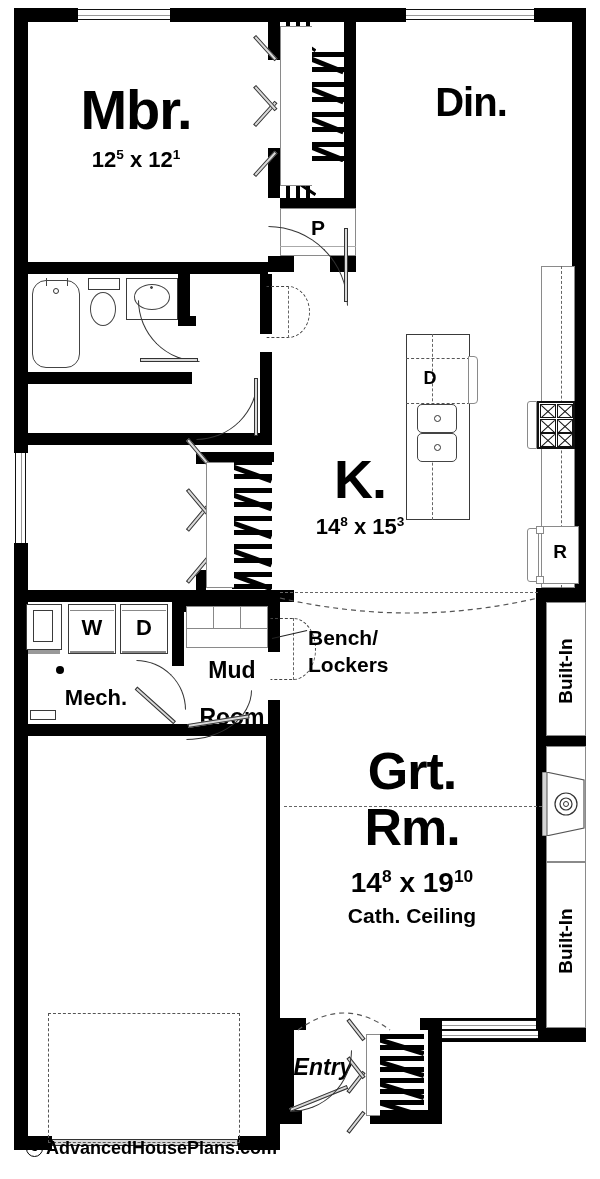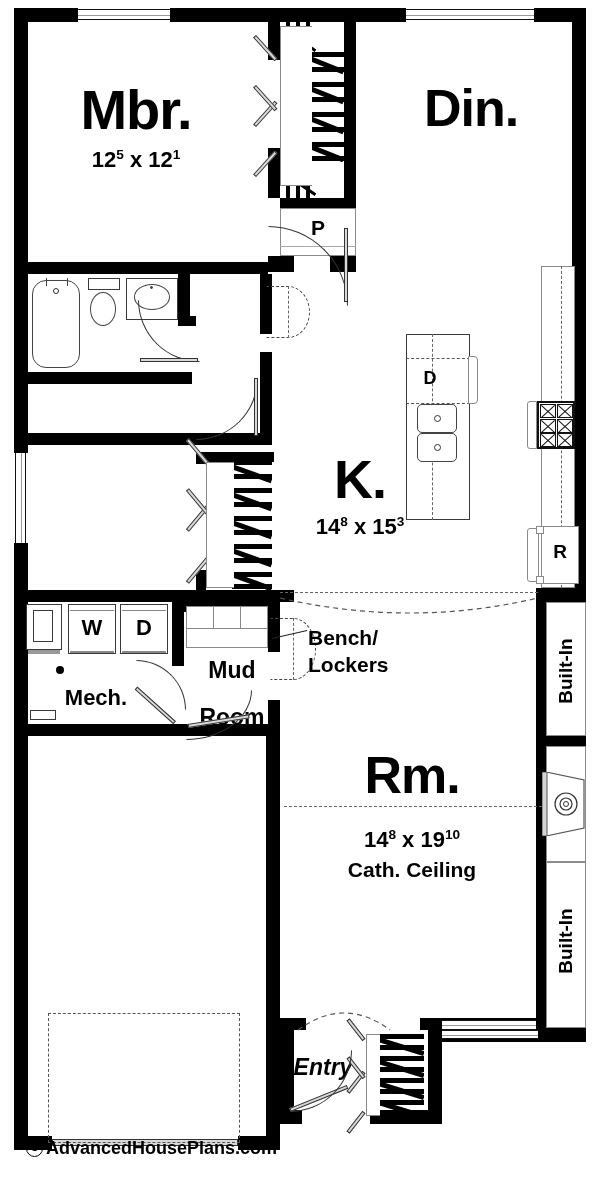--- a/index.html
+++ b/index.html
@@ -196,21 +196,21 @@
   <div class="boxl" style="left:280px;top:26px;width:32px;height:160px;border-right:none;"></div>
 
   <div class="boxl" style="left:280px;top:208px;width:76px;height:48px;"></div>
   <div class="thin" style="left:280px;top:246px;width:76px;height:1px;background:#aaa;"></div>
   <div class="small-lbl" style="left:280px;top:216px;width:76px;font-size:21px;">P</div>
 
   <div class="swing" style="left:268px;top:226px;width:80px;height:80px;border-color:#333;border-left-color:transparent;border-bottom-color:transparent;border-radius:0 100% 0 0;"></div>
   <div class="leaf" style="left:344px;top:228px;width:4px;height:74px;"></div>
 
   <div class="rlabel" style="left:366px;top:82px;width:210px;">
-    <div class="rname" style="font-size:52px;">Din.</div>
+    <div class="rname" style="font-size:40px;">Din.</div>
   </div>
 
   <div class="tub" style="left:32px;top:280px;width:48px;height:88px;"></div>
   <div class="thin" style="left:46px;top:278px;width:20px;height:8px;background:transparent;border-left:1px solid #444;border-right:1px solid #444;"></div>
   <div class="circ" style="left:53px;top:288px;width:6px;height:6px;"></div>
 
   <div class="box" style="left:88px;top:278px;width:32px;height:12px;"></div>
   <div class="oval" style="left:90px;top:292px;width:26px;height:34px;"></div>
 
   <div class="box" style="left:126px;top:278px;width:52px;height:42px;"></div>
@@ -328,22 +328,23 @@
   <div class="leader" style="left:272px;top:638px;width:36px;transform:rotate(-13deg);"></div>
   <div class="small-lbl" style="left:308px;top:626px;width:110px;font-size:21px;text-align:left;">Bench/</div>
   <div class="small-lbl" style="left:308px;top:653px;width:110px;font-size:21px;text-align:left;">Lockers</div>
 
   <div class="dashline" style="left:280px;top:592px;width:258px;"></div>
   <svg style="position:absolute;left:280px;top:594px;width:262px;height:30px;overflow:visible;">
     <path d="M0,4 Q130,34 258,4" fill="none" stroke="#555" stroke-width="1.2" stroke-dasharray="5,4"></path>
   </svg>
 
   <div class="rlabel" style="left:304px;top:745px;width:216px;">
+    <div class="rname" style="font-size:52px;">Grt.</div>
     <div class="rname" style="font-size:52px;margin-top:4px;">Rm.</div>
-    <div class="rdim" style="font-size:22px;margin-top:28px;">
+    <div class="rdim" style="font-size:28px;margin-top:16px;">
       <span>14</span><sup>8</sup>
       <span>x</span>
       <span>19</span><sup>10</sup>
     </div>
     <div class="rsub" style="font-size:21px;margin-top:8px;">Cath. Ceiling</div>
   </div>
 
   <div class="dashline" style="left:284px;top:806px;width:298px;"></div>
 
   <div class="boxl" style="left:546px;top:602px;width:40px;height:134px;"></div>

